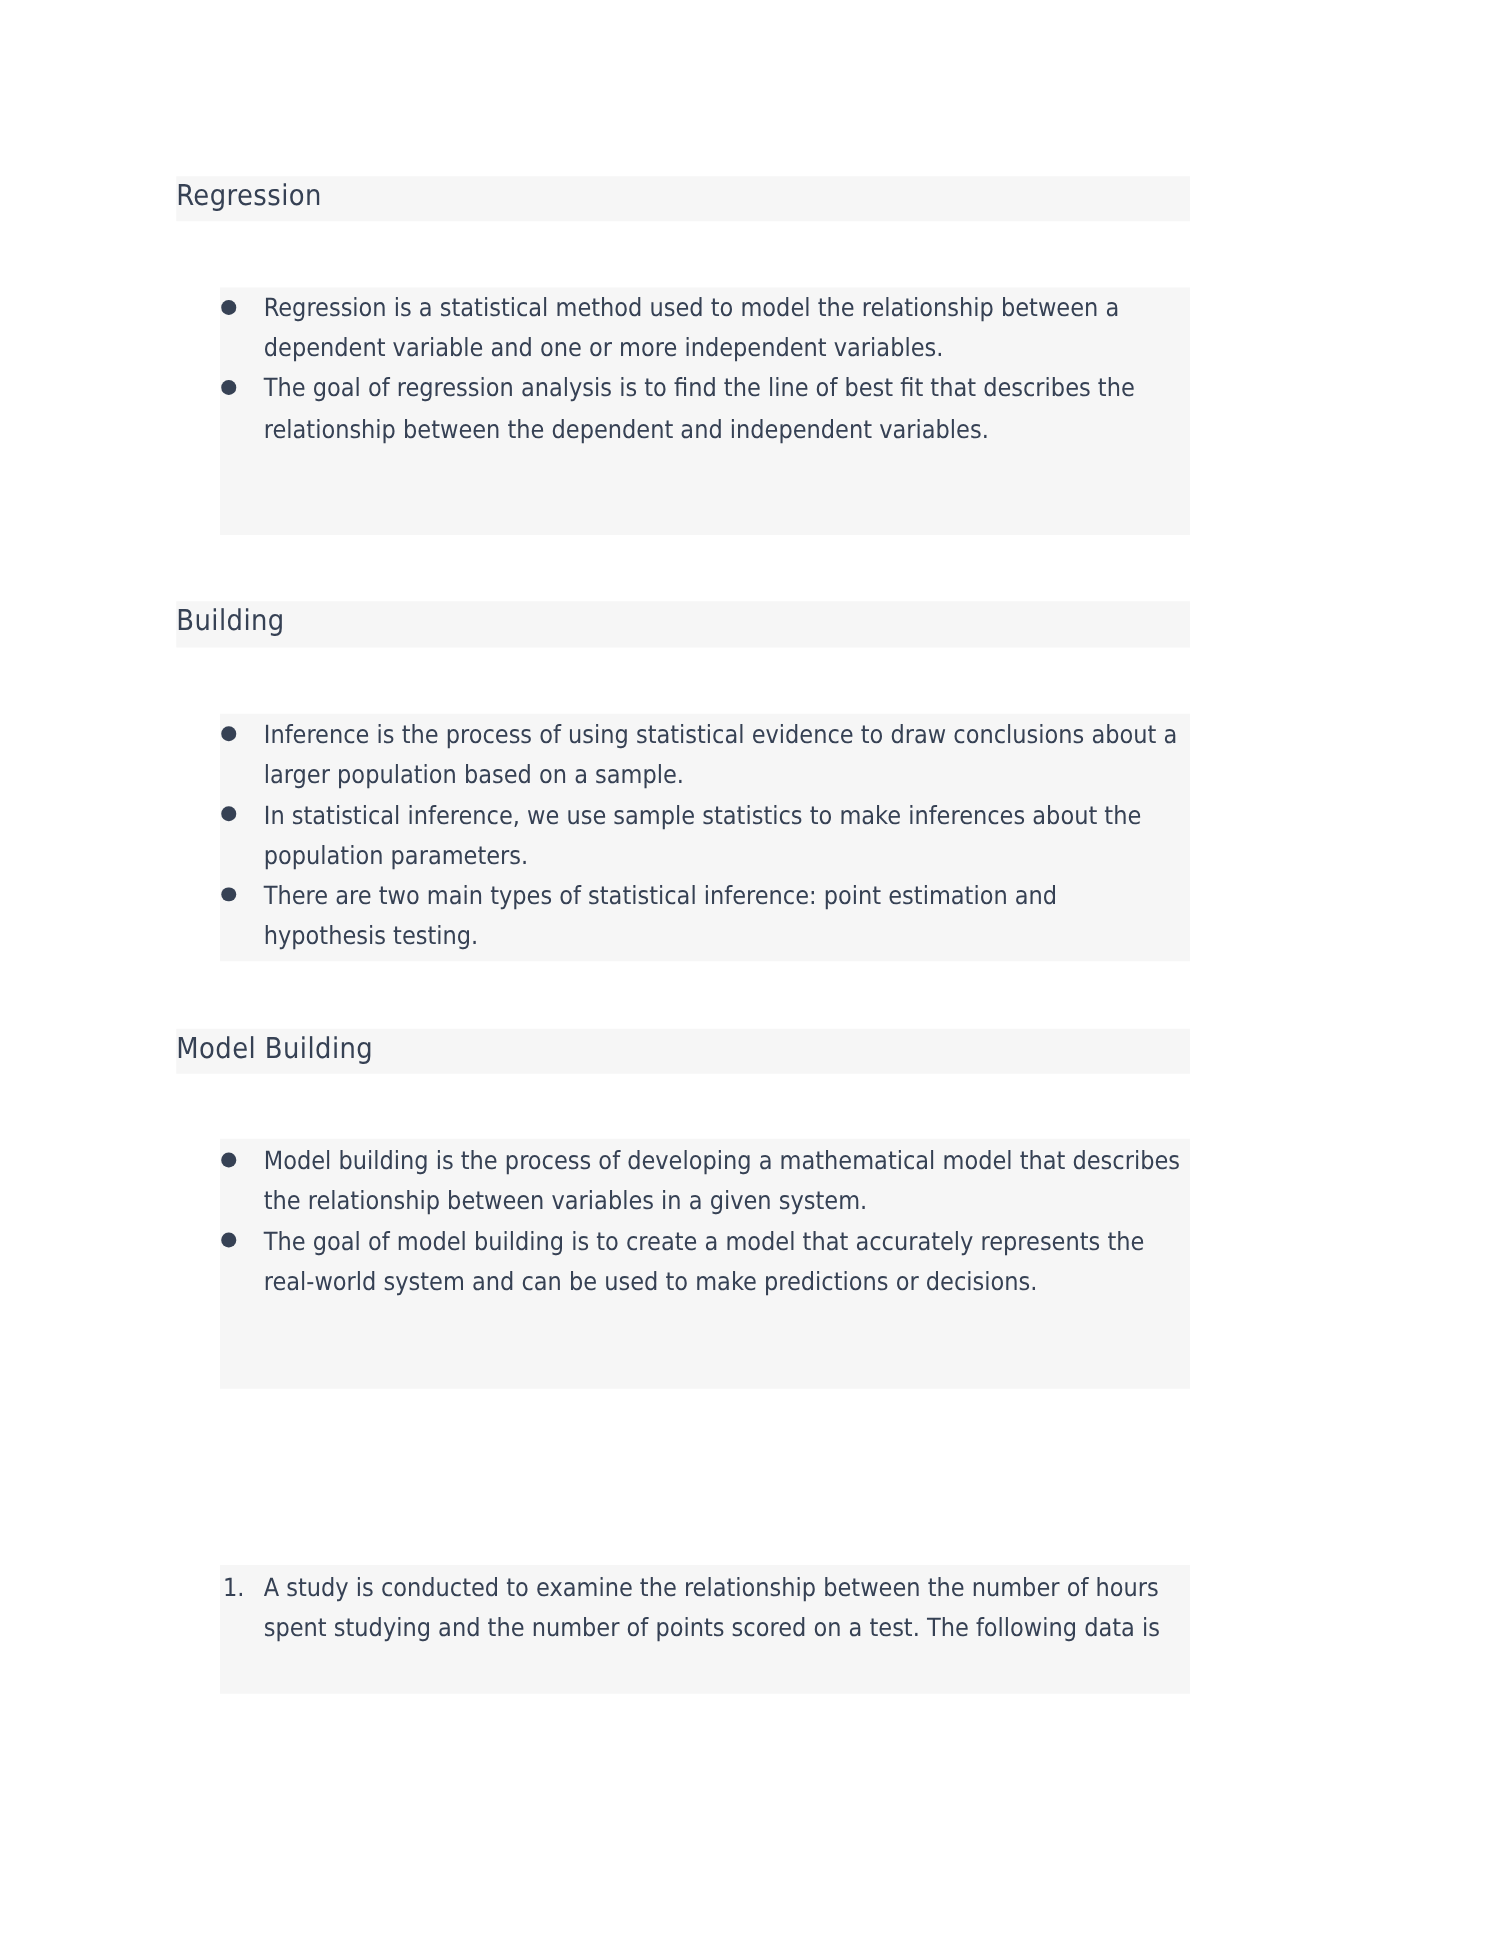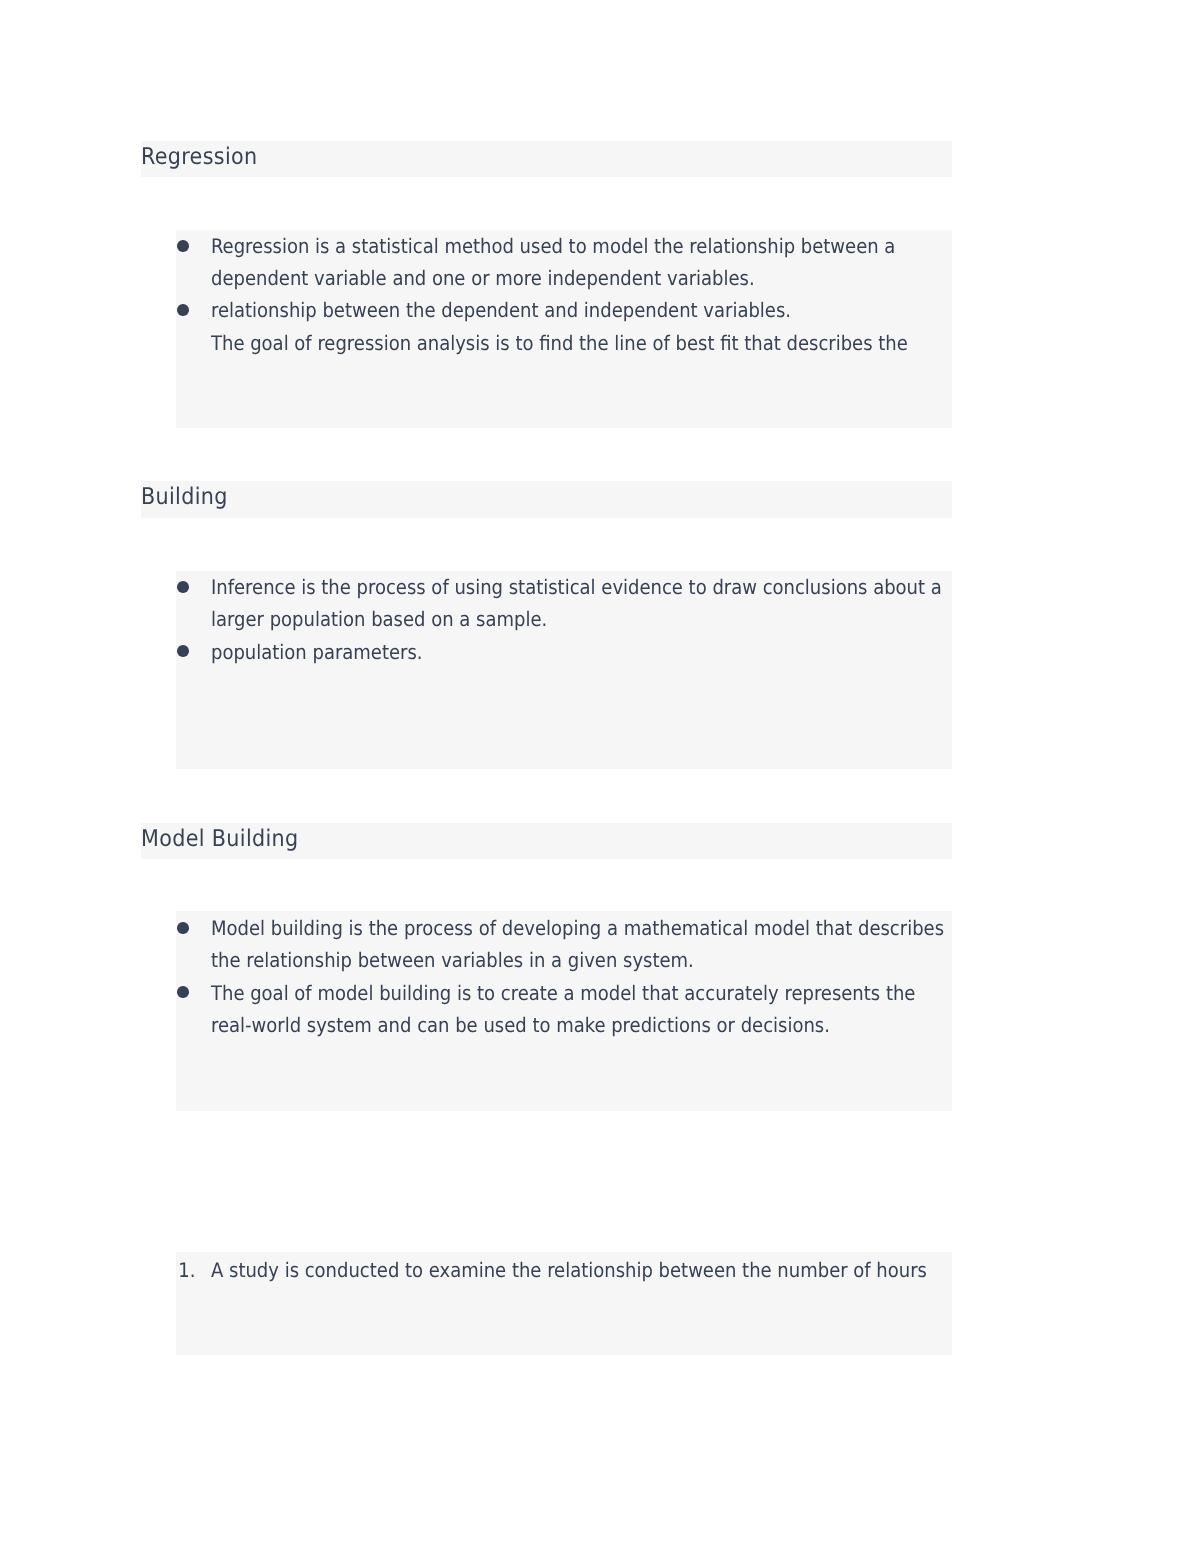--- a/index.html
+++ b/index.html
@@ -57,35 +57,41 @@
 
   <div class="band heading" style="top:141px;height:35.8px">Regression</div>
   <div class="band body-band" style="top:230px;height:197.8px">
     <div class="li">
       <span class="bullet"></span>
       <span class="ln">Regression is a statistical method used to model the relationship between a</span>
       <span class="ln">dependent variable and one or more independent variables.</span>
     </div>
     <div class="li">
       <span class="bullet"></span>
+      <span class="ln">The goal of regression analysis is to find the line of best fit that describes the</span>
       <span class="ln">relationship between the dependent and independent variables.</span>
-      <span class="ln">The goal of regression analysis is to find the line of best fit that describes the</span>
     </div>
   </div>
 
   <div class="band heading" style="top:481.3px;height:36.3px">Building</div>
   <div class="band body-band" style="top:571.1px;height:198.1px">
     <div class="li">
       <span class="bullet"></span>
       <span class="ln">Inference is the process of using statistical evidence to draw conclusions about a</span>
       <span class="ln">larger population based on a sample.</span>
     </div>
     <div class="li">
       <span class="bullet"></span>
+      <span class="ln">In statistical inference, we use sample statistics to make inferences about the</span>
       <span class="ln">population parameters.</span>
+    </div>
+    <div class="li">
+      <span class="bullet"></span>
+      <span class="ln">There are two main types of statistical inference: point estimation and</span>
+      <span class="ln">hypothesis testing.</span>
     </div>
   </div>
 
   <div class="band heading" style="top:823px;height:35.9px">Model Building</div>
   <div class="band body-band" style="top:911.4px;height:199.3px;padding-top:0.8px">
     <div class="li">
       <span class="bullet"></span>
       <span class="ln">Model building is the process of developing a mathematical model that describes</span>
       <span class="ln">the relationship between variables in a given system.</span>
     </div>
@@ -93,16 +99,17 @@
       <span class="bullet"></span>
       <span class="ln">The goal of model building is to create a model that accurately represents the</span>
       <span class="ln">real-world system and can be used to make predictions or decisions.</span>
     </div>
   </div>
 
   <div class="band body-band" style="top:1252px;height:102.7px;padding-top:1.6px">
     <div class="li">
       <span class="num">1.</span>
       <span class="ln">A study is conducted to examine the relationship between the number of hours</span>
+      <span class="ln">spent studying and the number of points scored on a test. The following data is</span>
     </div>
   </div>
 
 </div>
 
 </body></html>

